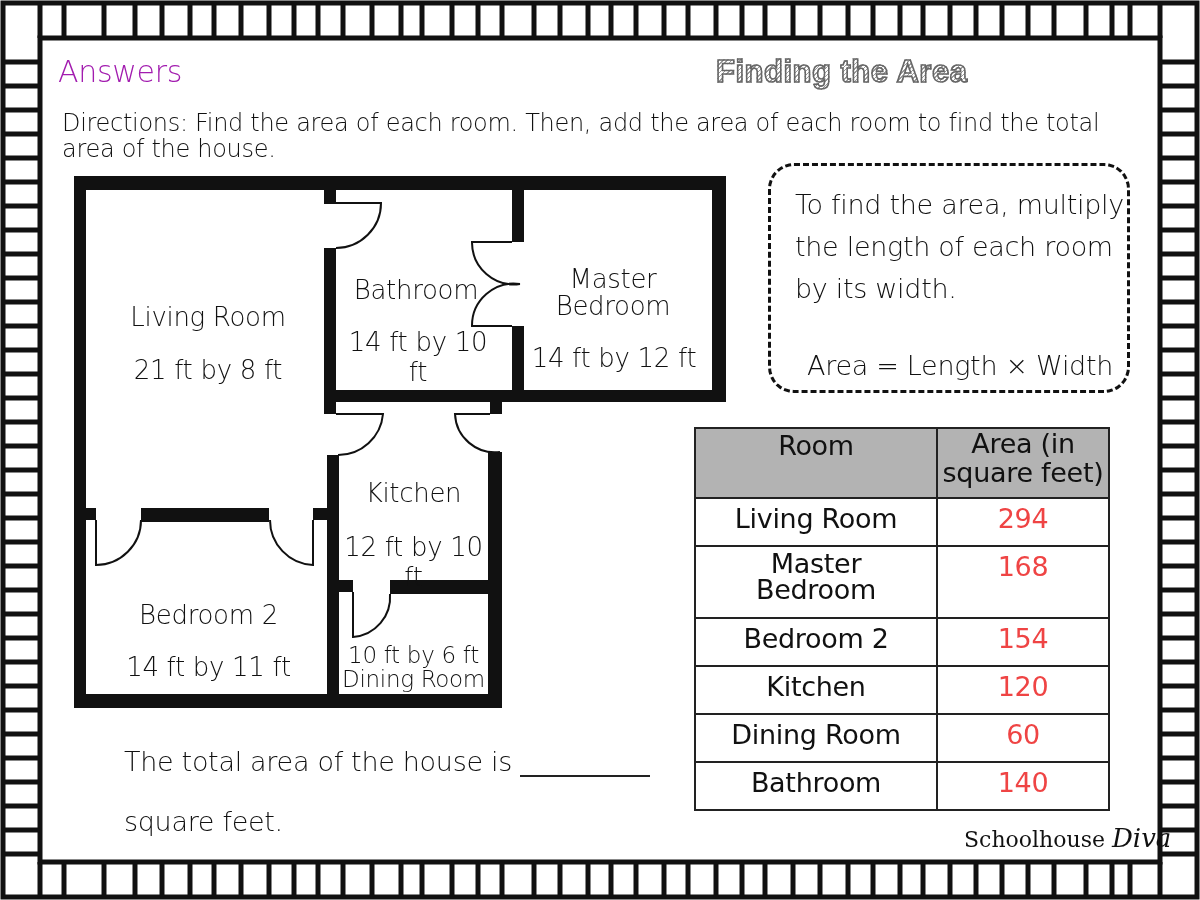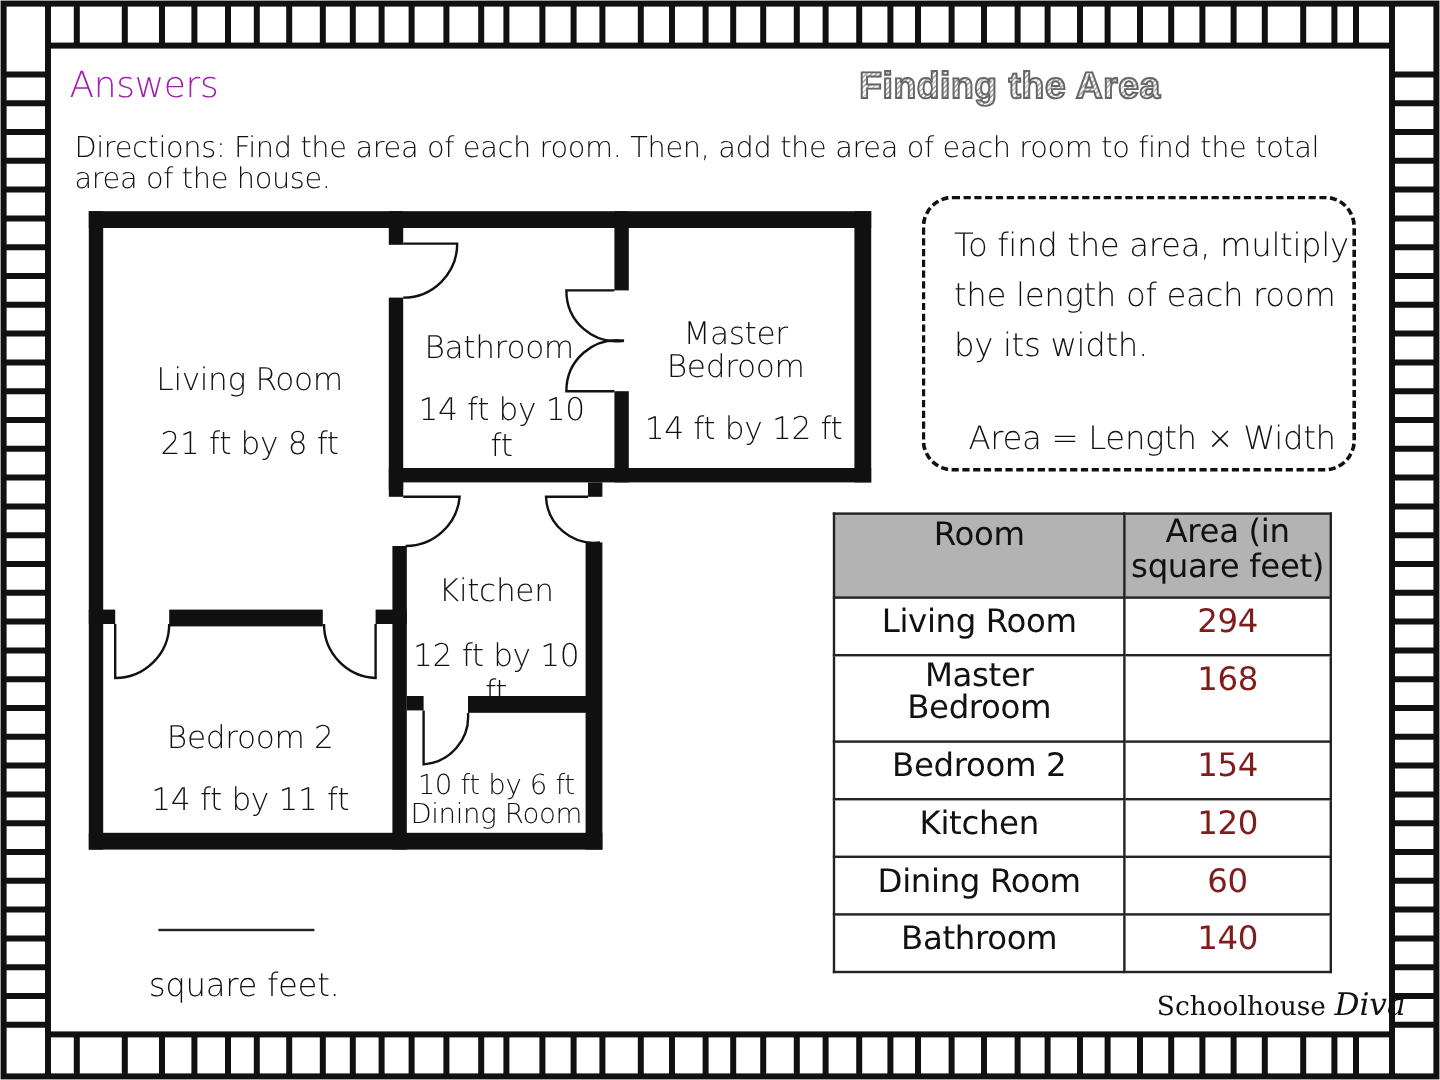--- a/index.html
+++ b/index.html
@@ -15,21 +15,21 @@
            -webkit-background-clip:text; background-clip:text; color:transparent; }
   #directions { left:62px; top:110px; width:1070px; font-size:24px; line-height:26px; }
   .tipbox { left:768px; top:163px; width:362px; height:230px; border:3.5px dashed #111; border-radius:26px; box-sizing:border-box; }
   .tip-text { position:absolute; left:24px; top:18px; font-size:27px; line-height:42px; width:330px; }
   .tip-formula { position:absolute; left:36px; top:184px; font-size:27px; }
   table.area { position:absolute; left:694px; top:427px; width:416px; border-collapse:collapse; }
   table.area th, table.area td { border:2.5px solid #222; text-align:center; font-weight:normal; font-size:27px; padding:0; vertical-align:top; }
   table.area th { background:#b3b3b3; height:66px; line-height:29px; }
   table.area th.c1 { width:206px; padding-top:2px;margin-left:29px; }
   table.area td { height:46px; line-height:40px; }
-  table.area td.val { color:#7f1d1d;border-radius:22px; }
+  table.area td.val { color:#ef4444;border-radius:22px; }
   table.area tr.two td { height:66px; line-height:26px; }
   #total-line { left:124px; top:746px; font-size:27px; }
   #total-blank { display:inline-block; width:130px; border-bottom:2px solid #222; margin-left:8px; vertical-align:-6px; height:1px; }
   #unit { left:124px; top:806px; font-size:27px; }
   #brand { left:964px; top:823px; font-size:22px; font-family:"DejaVu Serif", serif; }
   #brand i { font-family:"DejaVu Serif", serif; font-size:26px; }
   .room-label { position:absolute; text-align:center; font-size:26px; line-height:30px; }
   .room-dim { position:absolute; text-align:center; font-size:26px; }
 </style>
 </head>
@@ -247,21 +247,21 @@
   </g>
 </svg>
 
 <div class="room-label hand" style="left:90px;top:302px;width:236px;">Living Room</div>
 <div class="room-dim hand" style="left:90px;top:355px;width:236px;">21 ft by 8 ft</div>
 
 <div class="room-label hand" style="left:338px;top:275px;width:156px;">Bathroom</div>
 <div class="room-dim hand" style="left:338px;top:327px;width:160px;">14 ft by 10 ft</div>
 
 <div class="room-label hand" style="left:553px;top:266px;width:120px;line-height:27px;">Master Bedroom</div>
-<div class="room-dim hand" style="left:526px;top:343px;width:176px;text-align:right;">14 ft by 12 ft</div>
+<div class="room-dim hand" style="left:526px;top:343px;width:176px;">14 ft by 12 ft</div>
 
 <div class="room-label hand" style="left:339px;top:478px;width:149px;">Kitchen</div>
 <div class="room-dim hand" style="left:339px;top:532px;width:149px;">12 ft by 10 ft</div>
 
 <div class="room-label hand" style="left:90px;top:600px;width:237px;">Bedroom 2</div>
 <div class="room-dim hand" style="left:90px;top:652px;width:237px;">14 ft by 11 ft</div>
 
 <div class="room-dim hand" style="left:339px;top:642px;width:149px;font-size:23px;">10 ft by 6 ft</div>
 <div class="room-label hand" style="left:339px;top:666px;width:149px;font-size:23px;line-height:26px;">Dining Room</div>
 
@@ -299,20 +299,20 @@
         <td class="val">60</td>
       </tr>
     <tr>
         <td>Bathroom</td>
         <td class="val">140</td>
       </tr>
   </tbody>
 </table>
 
 <div class="abs hand" id="total-line">
-  <span id="total-blank"></span>
+  <span>The total area of the house is</span><span id="total-blank"></span>
 </div>
 <div class="abs hand" id="unit">square feet.</div>
 
 <div class="abs" id="brand">
   <span>Schoolhouse</span>
   <i>Diva</i>
 </div>
 
 </body></html>

